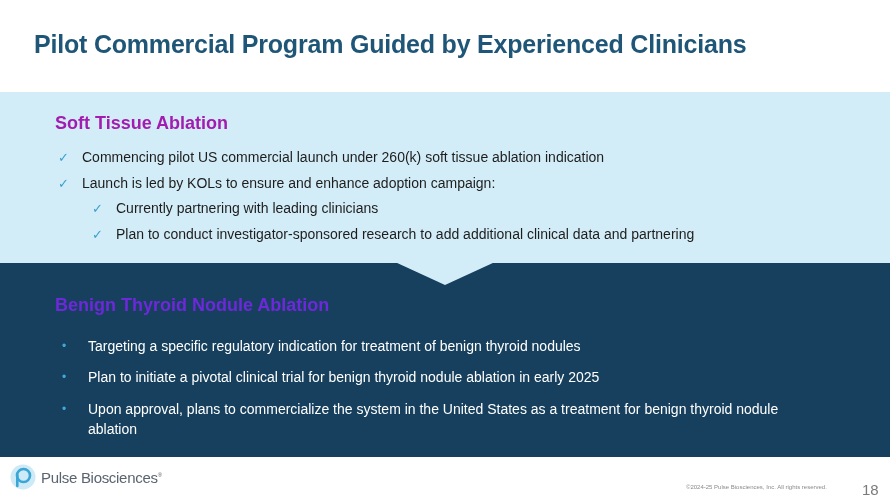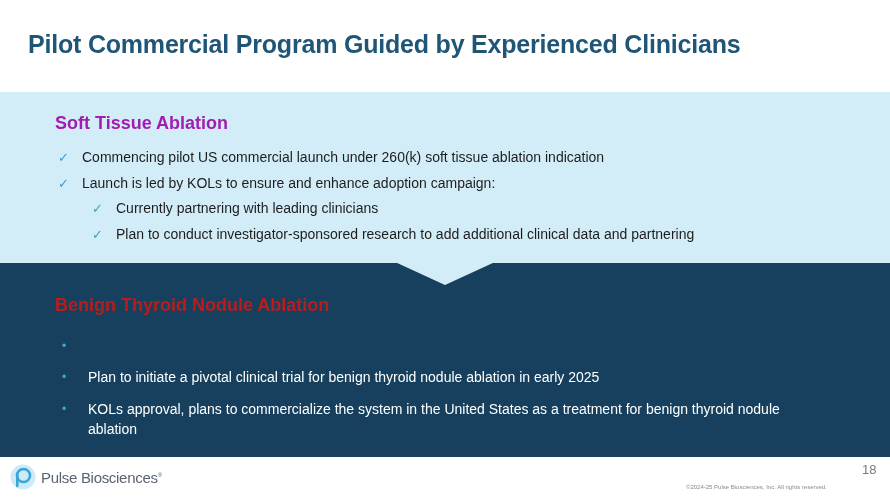--- a/index.html
+++ b/index.html
@@ -1,20 +1,20 @@
 <!DOCTYPE html>
 <html><head>
 <meta charset="utf-8">
 <style>
   * { margin: 0; padding: 0; box-sizing: border-box; }
   html, body { width: 890px; height: 501px; overflow: hidden; background: #ffffff; }
   body { position: relative; font-family: "Liberation Sans", "DejaVu Sans", sans-serif; }
 
   .title {
-    position: absolute; left: 28px; top: 30px;
+    position: absolute; left: 34px; top: 30px;
     font-size: 25px; font-weight: bold; color: #1f5677;
     letter-spacing: -0.2px; white-space: nowrap;
   }
 
   .light-band {
     position: absolute; left: 0; top: 92px; width: 890px; height: 171px;
     background: #d3edf8;
   }
   .dark-band {
     position: absolute; left: 0; top: 263px; width: 890px; height: 194px;
@@ -31,42 +31,42 @@
   .check-item {
     position: absolute; font-size: 14px; color: #1d1d1d; white-space: nowrap;
     display: flex; align-items: center;
   }
   .check-item .check {
     color: #3a9fcf; font-size: 13px; width: 24px; display: inline-block;
   }
 
   .section-title-dark {
     position: absolute; left: 55px; top: 295px;
-    font-size: 18px; font-weight: bold; color: #b91c1c;
+    font-size: 18px; font-weight: bold; color: #6d28d9;
   }
   .bullet-item {
     position: absolute; left: 62px; font-size: 14px; color: #ffffff;
     display: flex; width: 760px; line-height: 20px;
   }
   .bullet-item .dot {
     color: #3fa9d8; width: 26px; flex: none; font-size: 12px;
   }
 
   .footer-logo {
     position: absolute; left: 10px; top: 464px; display: flex; align-items: center;
   }
   .logo-text {
     font-size: 15px; color: #5a6470; margin-left: 5px; letter-spacing: -0.3px;
   }
   .logo-text sup { font-size: 6px; }
   .copyright {
     position: absolute; left: 686px; top: 484px; font-size: 6px; color: #8a8a8a; white-space: nowrap;
   }
   .page-num {
-    position: absolute; left: 862px; top: 462px; font-size: 13px; color: #7a7a7a;
+    position: absolute; left: 862px; top: 481px; font-size: 15px; color: #7a7a7a;
   }
 </style>
 </head>
 <body>
 
 <div class="title">Pilot Commercial Program Guided by Experienced Clinicians</div>
 
 <div class="light-band"></div>
 <div class="dark-band"></div>
 <svg class="chevron" viewBox="0 0 100 24" preserveAspectRatio="none">
@@ -89,28 +89,29 @@
 </div>
 <div class="check-item" style="left:92px; top:226px;">
   <span class="check">✓</span>
   <span>Plan to conduct investigator-sponsored research to add additional clinical data and partnering</span>
 </div>
 
 <div class="section-title-dark">Benign Thyroid Nodule Ablation</div>
 
 <div class="bullet-item" style="top:336px;">
   <span class="dot">•</span>
+  <span>Targeting a specific regulatory indication for treatment of benign thyroid nodules</span>
 </div>
 <div class="bullet-item" style="top:367px;">
   <span class="dot">•</span>
   <span>Plan to initiate a pivotal clinical trial for benign thyroid nodule ablation in early 2025</span>
 </div>
 <div class="bullet-item" style="top:399px;">
   <span class="dot">•</span>
-  <span>KOLs approval, plans to commercialize the system in the United States as a treatment for benign thyroid nodule ablation</span>
+  <span>Upon approval, plans to commercialize the system in the United States as a treatment for benign thyroid nodule ablation</span>
 </div>
 
 <div class="footer-logo">
   <svg width="26" height="26" viewBox="0 0 26 26">
     <circle cx="13" cy="13" r="12.5" fill="#cdeaf6"></circle>
     <circle cx="13.5" cy="11.5" r="6.5" fill="none" stroke="#3aa6d6" stroke-width="2.6"></circle>
     <line x1="7.3" y1="11.5" x2="7.3" y2="22" stroke="#3aa6d6" stroke-width="2.6" stroke-linecap="round"></line>
   </svg>
   <span class="logo-text"><span>Pulse Biosciences</span><sup>®</sup></span>
 </div>

